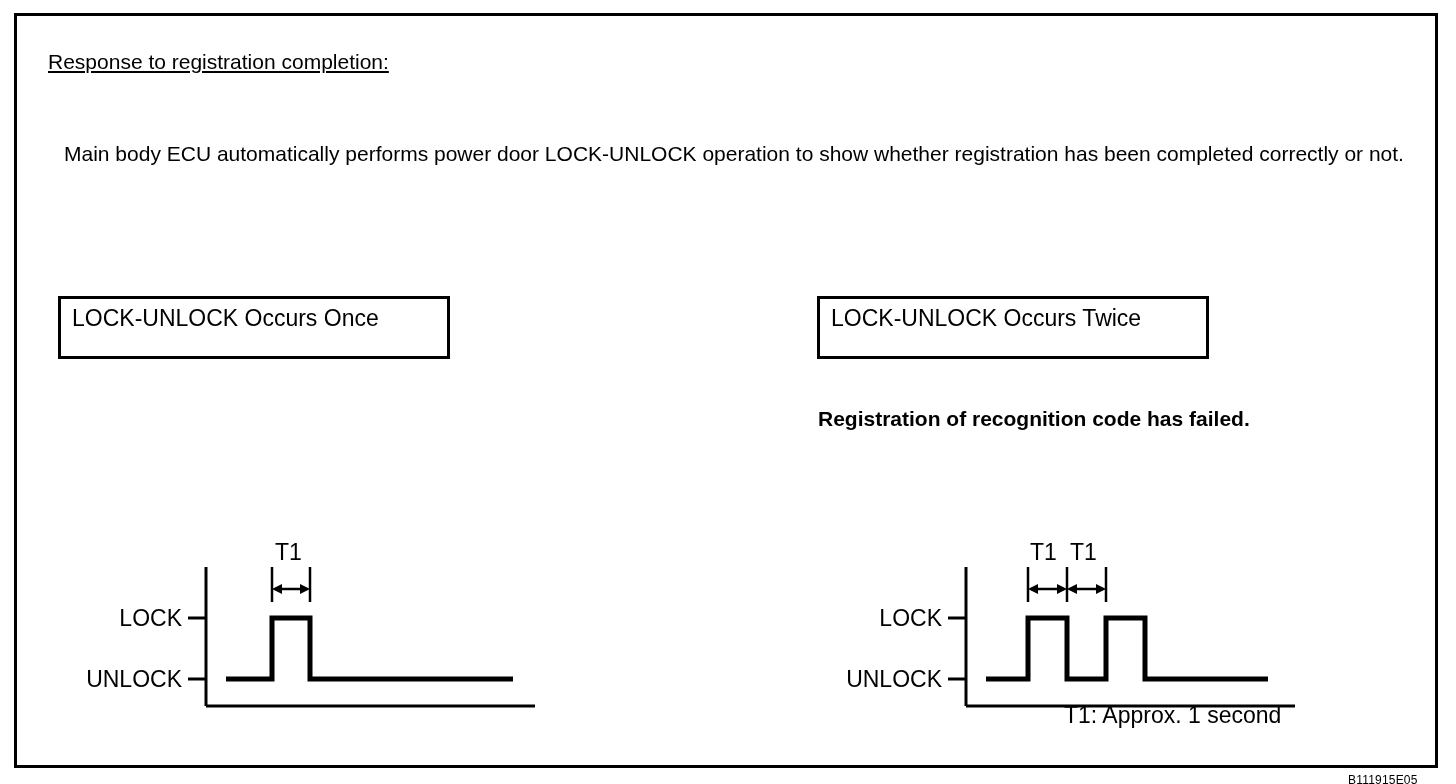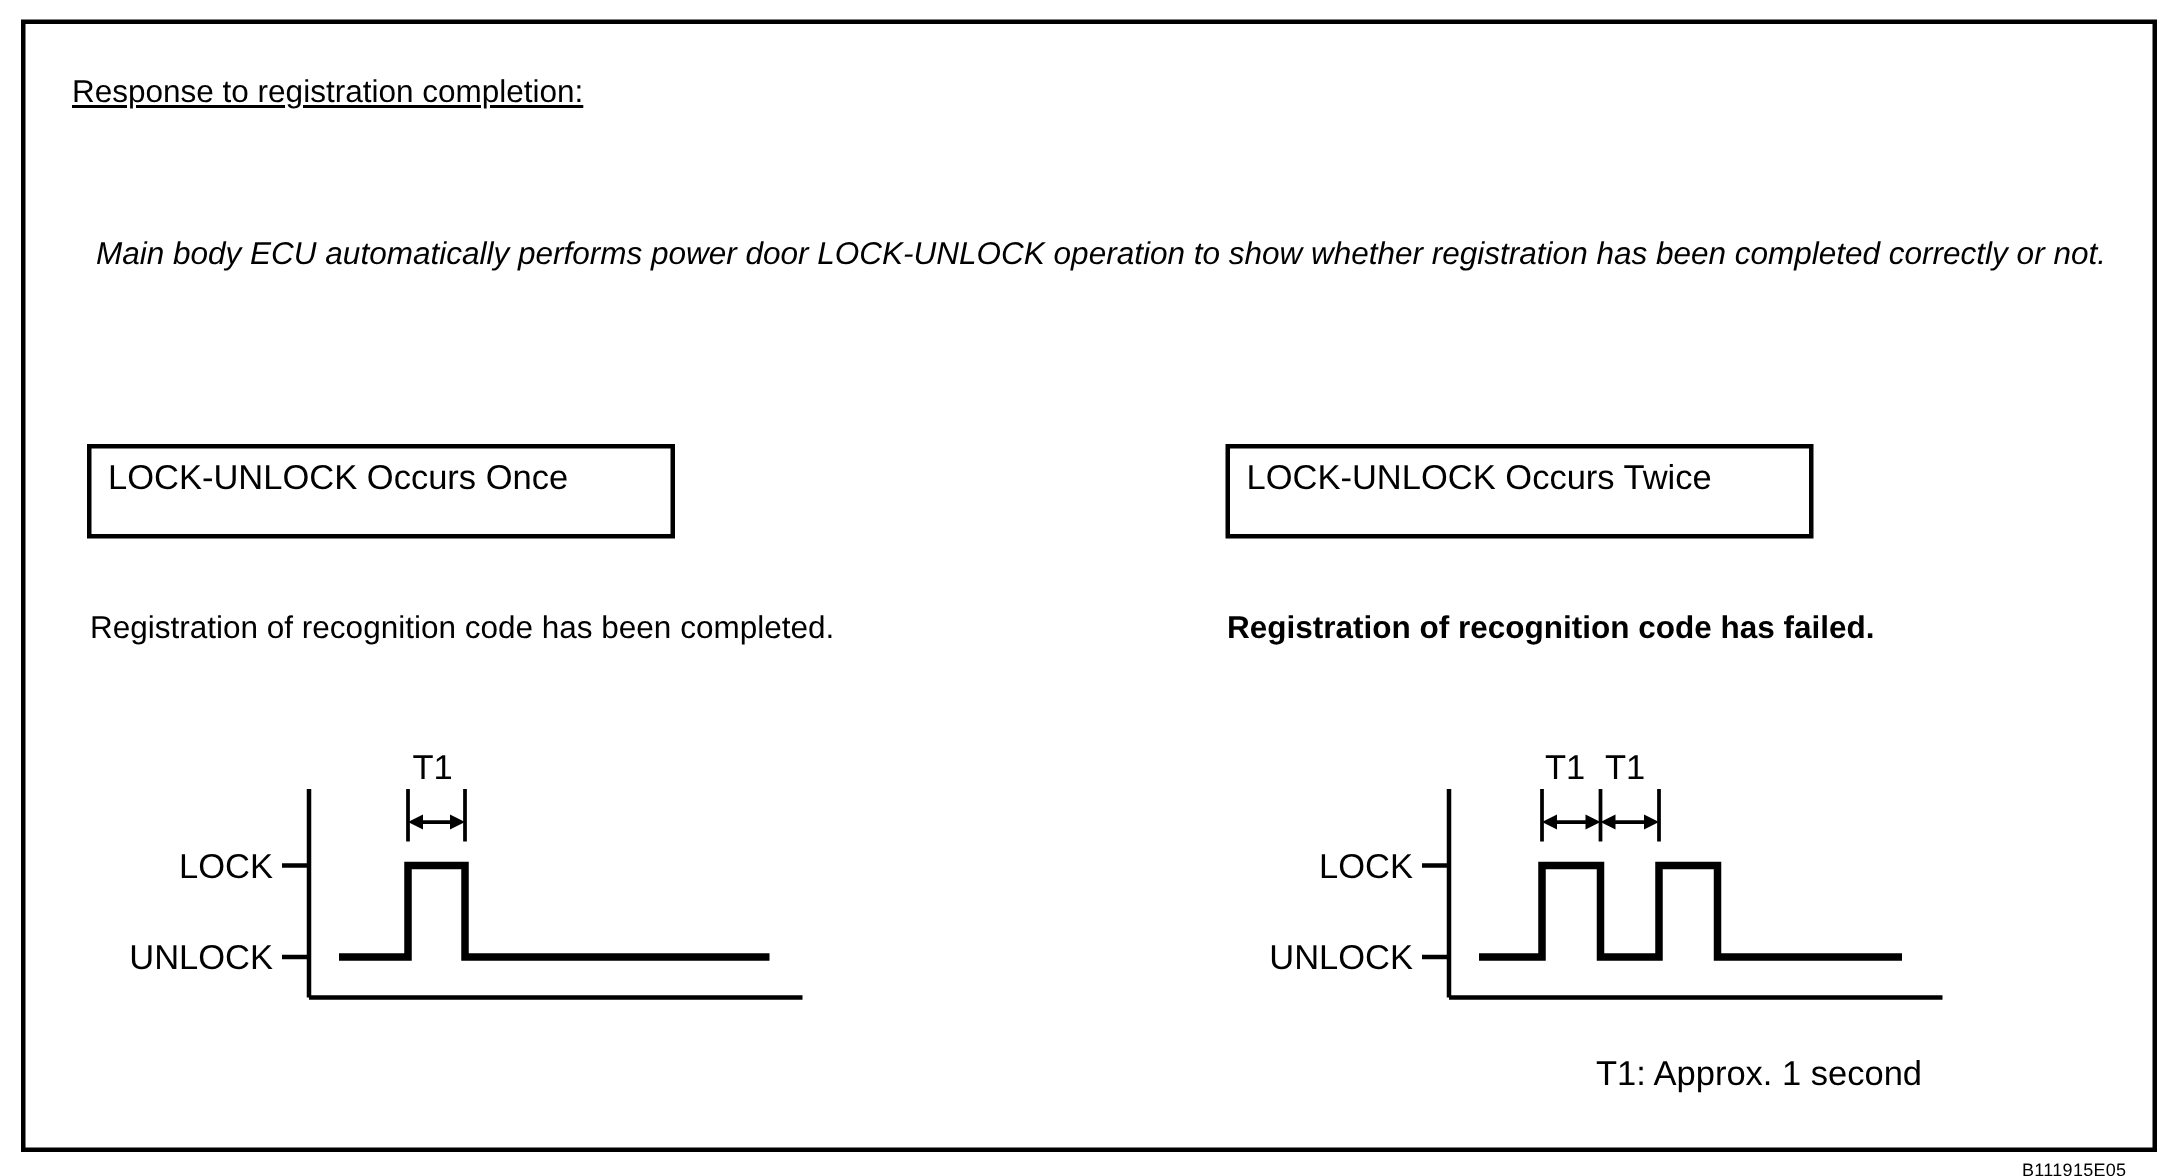--- a/index.html
+++ b/index.html
@@ -31,24 +31,23 @@
     line-height: 1.32;
   }
   #heading {
     left: 48px;
     top: 48px;
     font-size: 21px;
     text-decoration: underline;
   }
   #intro {
     left: 64px;
-    top: 156px;
+    top: 140px;
     font-size: 21px;
     width: 1320px;
-    font-style: italic;
   }
   .label-box {
     position: absolute;
     border: 3px solid #000000;
     box-sizing: border-box;
     display: flex;
     align-items: flex-start;
     padding-left: 11px;
     padding-top: 6px;
   }
@@ -74,21 +73,21 @@
     font-size: 21px;
   }
   #caption-right {
     left: 818px;
     top: 405px;
     font-size: 21px;
     font-weight: bold;
   }
   .chart {
     position: absolute;
-    top: 483px;
+    top: 524px;
     height: 200px;
   }
   #chart-left { left: 60px; width: 500px; }
   #chart-right { left: 820px; width: 500px; }
   .chart svg { display: block; }
   #footnote {
     left: 1064px;
     top: 700px;
     font-size: 23px;
     text-align: center;
@@ -112,21 +111,20 @@
   <div class="txt" id="intro">Main body ECU automatically performs power door LOCK-UNLOCK operation to show whether registration has been completed correctly or not.</div>
 
   <div class="label-box" id="box-twice">
     <span>LOCK-UNLOCK Occurs Twice</span>
   </div>
 
   <div class="label-box" id="box-once">
     <span>LOCK-UNLOCK Occurs Once</span>
   </div>
 
-  <div class="txt" id="caption-left">Registration of recognition code has been completed.</div>
 
   <div class="txt" id="caption-right">Registration of recognition code has failed.</div>
 
   <div class="chart" id="chart-left">
     <svg width="500" height="200" viewBox="0 0 500 200">
 
       <line x1="146" y1="43" x2="146" y2="182" stroke="#000" stroke-width="3"></line>
 
       <line x1="146" y1="182" x2="475" y2="182" stroke="#000" stroke-width="3"></line>
 

